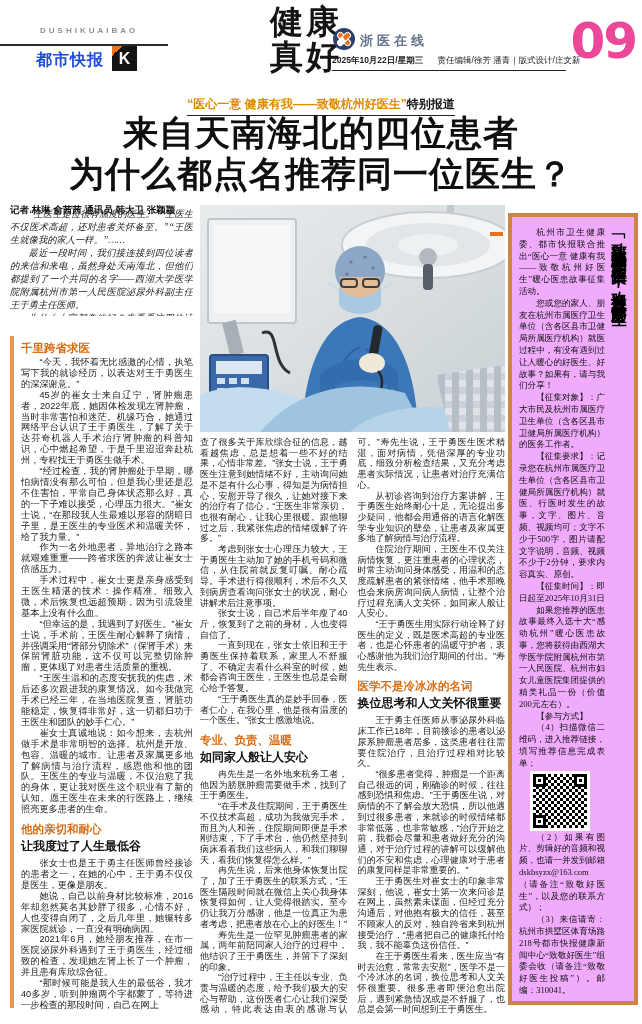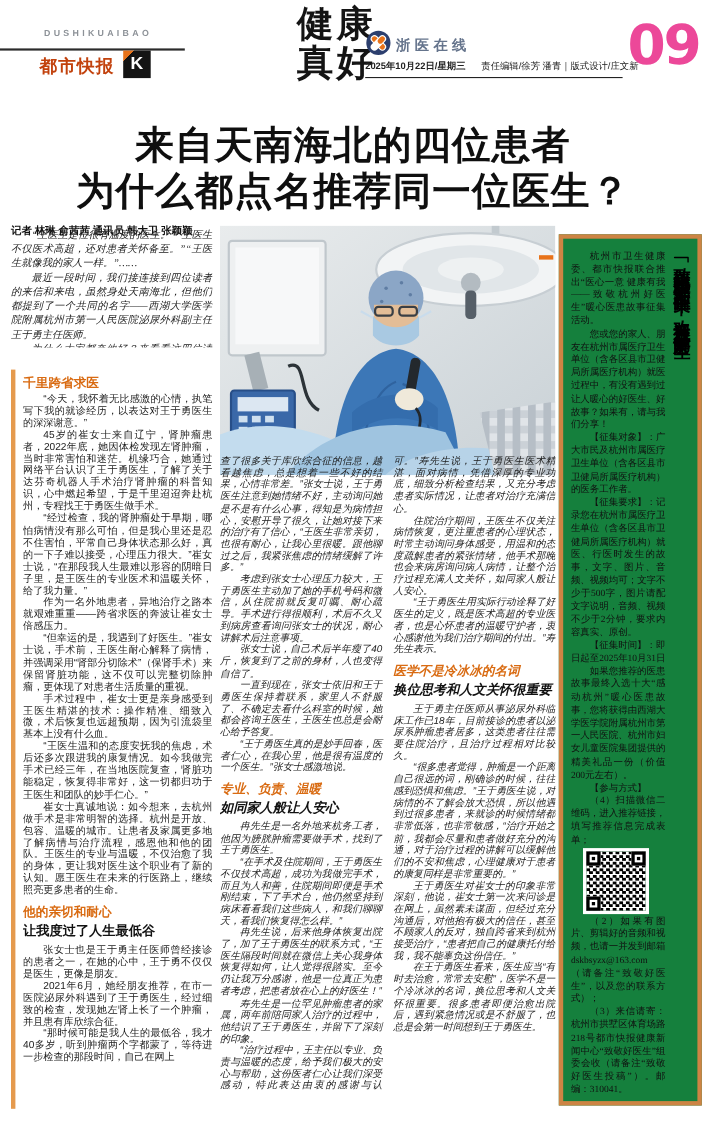--- a/index.html
+++ b/index.html
@@ -2,21 +2,21 @@
 <html><head>
 <meta charset="utf-8">
 <style>
   html,body{margin:0;padding:0;background:#f2f2f2;}
   .page{position:relative;width:642px;height:1024px;background:#ffffff;overflow:hidden;
         font-family:"Liberation Sans",sans-serif;color:#1c1c1c;margin:0 auto;}
 
   
   .brand-en{position:absolute;left:40px;top:26px;font-size:8px;letter-spacing:3px;color:#8d9298;font-weight:bold;}
   .brand-rule{position:absolute;left:0;top:44px;width:168px;height:2px;background:#2b2b2b;}
-  .brand-cn{position:absolute;left:36px;top:50px;font-size:16px;font-weight:900;color:#c2410c;letter-spacing:1px;}
+  .brand-cn{position:absolute;left:36px;top:50px;font-size:16px;font-weight:900;color:#1d4ed8;letter-spacing:1px;}
   .k-logo{position:absolute;left:112px;top:46px;width:25px;height:25px;
           background:linear-gradient(135deg,#e8731a 0 20%,#141414 20%);
           color:#fff;font-weight:900;font-size:16px;display:flex;align-items:center;justify-content:center;}
   .title-cn{position:absolute;left:270px;top:4px;font-size:33px;font-weight:900;color:#141414;
             line-height:35px;letter-spacing:3px;}
   .channel-icon{position:absolute;left:332px;top:27px;width:24px;height:24px;}
   .channel-name{position:absolute;left:360px;top:32px;font-size:13px;color:#65748c;letter-spacing:4px;font-weight:bold;}
   .date-row{position:absolute;left:332px;top:55px;width:234px;border-bottom:1.5px solid #222;
             padding-bottom:3px;font-size:8.5px;color:#222;white-space:nowrap;}
   .date-row .d{font-weight:bold;margin-right:12px;}
@@ -41,28 +41,28 @@
 
   
   .accent-bar{position:absolute;left:10px;top:336px;width:4px;height:672px;background:#e59a4d;}
   .col1{position:absolute;left:21px;top:334px;width:172px;height:688px;overflow:hidden;}
   .sec-tag{color:#d96b12;font-weight:900;font-size:11.5px;margin:7px 0 1px;}
   .sec-sub{color:#111;font-weight:900;font-size:12px;margin:0 0 3px;}
   .col1 p.bp{font-size:9.2px;line-height:10.9px;}
   p.bp{margin:0;text-align:justify;text-indent:2em;color:#1c1c1c;}
 
   .photo{position:absolute;left:200px;top:205px;width:305px;height:227px;overflow:hidden;}
-  .midcols{position:absolute;left:200px;top:414px;width:305px;height:584px;overflow:hidden;
-           column-count:2;column-gap:10px;column-fill:auto;font-style:italic;}
+  .midcols{position:absolute;left:200px;top:437px;width:305px;height:584px;overflow:hidden;
+           column-count:2;column-gap:10px;column-fill:auto;}
   .midcols p.bp{font-size:9px;line-height:10.7px;}
   .cont-flow p.bp:first-of-type{text-indent:0;}
 
   
   .sidebar{position:absolute;left:508px;top:213px;width:130px;height:792px;box-sizing:border-box;
-           background:#15803d;border:4px solid #cd8444;padding:10px 4px 6px 7px;overflow:hidden;}
+           background:#f0abfc;border:4px solid #cd8444;padding:10px 4px 6px 7px;overflow:hidden;}
   .sidebar-body{width:86px;font-family:"Liberation Serif",serif;font-size:8.6px;line-height:11.8px;
                 text-align:justify;color:#101010;}
   .sidebar-body p{margin:0;text-indent:2em;}
   .v-title{position:absolute;right:5px;top:12px;height:756px;writing-mode:vertical-rl;
            font-size:15.5px;font-weight:900;letter-spacing:2px;color:#000;}
 
   .qr{position:relative;width:54px;height:54px;margin:4px 0 4px 14px;background:
       conic-gradient(#000 25%,#fff 0 50%,#000 0 75%,#fff 0) 0 0/6px 6px;outline:3px solid #fff;}
   .qf{position:absolute;width:13px;height:13px;background:#fff;border:3px solid #000;box-sizing:border-box;}
   .qf::after{content:"";position:absolute;inset:2px;background:#000;}
@@ -96,20 +96,25 @@
       </g>
     </svg>
   </div>
   <div class="channel-name">浙医在线</div>
   <div class="date-row">
     <span class="d">2025年10月22日/星期三</span>
     <span>责任编辑/徐芳 潘青｜版式设计/庄文新</span>
   </div>
   <div class="page-no">09</div>
 
+  <div class="kicker">
+    <span class="inner">
+      <span class="q">“医心一意 健康有我——致敬杭州好医生”</span><span class="s">特别报道</span>
+    </span>
+  </div>
   <div class="headline">
     <div>来自天南海北的四位患者</div>
     <div>为什么都点名推荐同一位医生？</div>
   </div>
 
   <div class="byline">记者 林琳 俞茜茜 通讯员 韩大卫 张颖颖</div>
   <div class="lead">
 
   <p>“王医生是位很有温度的医生。”“王医生不仅医术高超，还对患者关怀备至。”“王医生就像我的家人一样。”……</p>
       <p>最近一段时间，我们接连接到四位读者的来信和来电，虽然身处天南海北，但他们都提到了一个共同的名字——西湖大学医学院附属杭州市第一人民医院泌尿外科副主任王于勇主任医师。</p>
@@ -118,30 +123,31 @@
 
   <div class="accent-bar"></div>
   <div class="col1">
     <div class="sec-tag">千里跨省求医</div>
     <div>
 
     <p class="bp">“今天，我怀着无比感激的心情，执笔写下我的就诊经历，以表达对王于勇医生的深深谢意。”</p>
         <p class="bp">45岁的崔女士来自辽宁，肾肿瘤患者，2022年底，她因体检发现左肾肿瘤，当时非常害怕和迷茫。机缘巧合，她通过网络平台认识了王于勇医生，了解了关于达芬奇机器人手术治疗肾肿瘤的科普知识，心中燃起希望，于是千里迢迢奔赴杭州，专程找王于勇医生做手术。</p>
         <p class="bp">“经过检查，我的肾肿瘤处于早期，哪怕病情没有那么可怕，但是我心里还是忍不住害怕，平常自己身体状态那么好，真的一下子难以接受，心理压力很大。”崔女士说，“在那段我人生最难以形容的阴暗日子里，是王医生的专业医术和温暖关怀，给了我力量。”</p>
         <p class="bp">作为一名外地患者，异地治疗之路本就艰难重重——跨省求医的奔波让崔女士倍感压力。</p>
+        <p class="bp">手术过程中，崔女士更是亲身感受到王医生精湛的技术：操作精准、细致入微，术后恢复也远超预期，因为引流袋里基本上没有什么血。</p>
         <p class="bp">“但幸运的是，我遇到了好医生。”崔女士说，手术前，王医生耐心解释了病情，并强调采用“肾部分切除术”（保肾手术）来保留肾脏功能，这不仅可以完整切除肿瘤，更体现了对患者生活质量的重视。</p>
-        <p class="bp">手术过程中，崔女士更是亲身感受到王医生精湛的技术：操作精准、细致入微，术后恢复也远超预期，因为引流袋里基本上没有什么血。</p>
         <p class="bp">“王医生温和的态度安抚我的焦虑，术后还多次跟进我的康复情况。如今我做完手术已经三年，在当地医院复查，肾脏功能稳定，恢复得非常好，这一切都归功于王医生和团队的妙手仁心。”</p>
         <p class="bp">崔女士真诚地说：如今想来，去杭州做手术是非常明智的选择。杭州是开放、包容、温暖的城市。让患者及家属更多地了解病情与治疗流程，感恩他和他的团队。王医生的专业与温暖，不仅治愈了我的身体，更让我对医生这个职业有了新的认知。愿王医生在未来的行医路上，继续照亮更多患者的生命。</p>
       </div>
     <div class="sec-tag">他的亲切和耐心</div>
     <div class="sec-sub">让我度过了人生最低谷</div>
     <div>
 
     <p class="bp">张女士也是王于勇主任医师曾经接诊的患者之一，在她的心中，王于勇不仅仅是医生，更像是朋友。</p>
+        <p class="bp">她说，自己以前身材比较标准，2016年却忽然莫名其妙胖了很多，心情不好，人也变得自闭了，之后几年里，她辗转多家医院就诊，一直没有明确病因。</p>
         <p class="bp">2021年6月，她经朋友推荐，在市一医院泌尿外科遇到了王于勇医生，经过细致的检查，发现她左肾上长了一个肿瘤，并且患有库欣综合征。</p>
         <p class="bp">“那时候可能是我人生的最低谷，我才40多岁，听到肿瘤两个字都蒙了，等待进一步检查的那段时间，自己在网上</p>
       </div>
   </div>
 
   <div class="photo">
     <svg width="305" height="227" viewBox="0 0 305 227">
       <defs>
         <linearGradient id="pbg" x1="0" y1="0" x2="1" y2="1">
           <stop offset="0" stop-color="#e9eced"></stop>
@@ -222,20 +228,21 @@
       </div>
     <div class="sec-tag">专业、负责、温暖</div>
     <div class="sec-sub">如同家人般让人安心</div>
     <div>
 
     <p class="bp">冉先生是一名外地来杭务工者，他因为膀胱肿瘤需要做手术，找到了王于勇医生。</p>
         <p class="bp">“在手术及住院期间，王于勇医生不仅技术高超，成功为我做完手术，而且为人和善，住院期间即便是手术刚结束，下了手术台，他仍然坚持到病床看看我们这些病人，和我们聊聊天，看我们恢复得怎么样。”</p>
         <p class="bp">冉先生说，后来他身体恢复出院了，加了王于勇医生的联系方式，“王医生隔段时间就在微信上关心我身体恢复得如何，让人觉得很踏实。至今仍让我万分感谢，他是一位真正为患者考虑，把患者放在心上的好医生！”</p>
         <p class="bp">寿先生是一位罕见肿瘤患者的家属，两年前陪同家人治疗的过程中，他结识了王于勇医生，并留下了深刻的印象。</p>
         <p class="bp">“治疗过程中，王主任以专业、负责与温暖的态度，给予我们极大的安心与帮助，这份医者仁心让我们深受感动，特此表达由衷的感谢与认可。”寿先生说，王于勇医生医术精湛，面对病情，凭借深厚的专业功底，细致分析检查结果，又充分考虑患者实际情况，让患者对治疗充满信心。</p>
+        <p class="bp">从初诊咨询到治疗方案讲解，王于勇医生始终耐心十足，无论提出多少疑问，他都会用通俗的语言化解医学专业知识的壁垒，让患者及家属更多地了解病情与治疗流程。</p>
         <p class="bp">住院治疗期间，王医生不仅关注病情恢复，更注重患者的心理状态，时常主动询问身体感受，用温和的态度疏解患者的紧张情绪，他手术那晚也会来病房询问病人病情，让整个治疗过程充满人文关怀，如同家人般让人安心。</p>
         <p class="bp">“王于勇医生用实际行动诠释了好医生的定义，既是医术高超的专业医者，也是心怀患者的温暖守护者，衷心感谢他为我们治疗期间的付出。”寿先生表示。</p>
       </div>
     <div class="sec-tag">医学不是冷冰冰的名词</div>
     <div class="sec-sub">换位思考和人文关怀很重要</div>
     <div>
 
     <p class="bp">王于勇主任医师从事泌尿外科临床工作已18年，目前接诊的患者以泌尿系肿瘤患者居多，这类患者往往需要住院治疗，且治疗过程相对比较久。</p>
         <p class="bp">“很多患者觉得，肿瘤是一个距离自己很远的词，刚确诊的时候，往往感到恐惧和焦虑。”王于勇医生说，对病情的不了解会放大恐惧，所以他遇到过很多患者，来就诊的时候情绪都非常低落，也非常敏感，“治疗开始之前，我都会尽量和患者做好充分的沟通，对于治疗过程的讲解可以缓解他们的不安和焦虑，心理健康对于患者的康复同样是非常重要的。”</p>
         <p class="bp">王于勇医生对崔女士的印象非常深刻，他说，崔女士第一次来问诊是在网上，虽然素未谋面，但经过充分沟通后，对他抱有极大的信任，甚至不顾家人的反对，独自跨省来到杭州接受治疗，“患者把自己的健康托付给我，我不能辜负这份信任。”</p>

